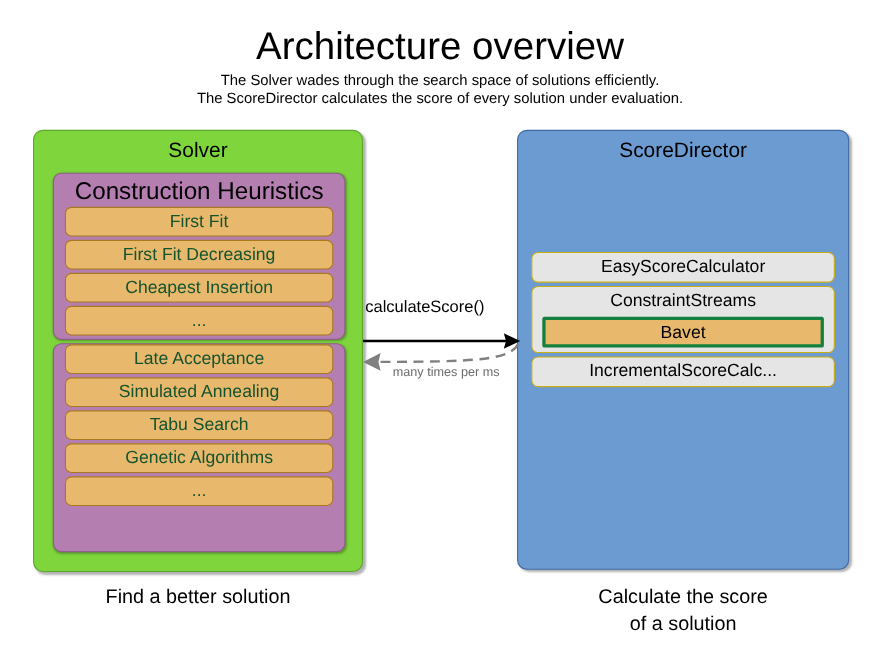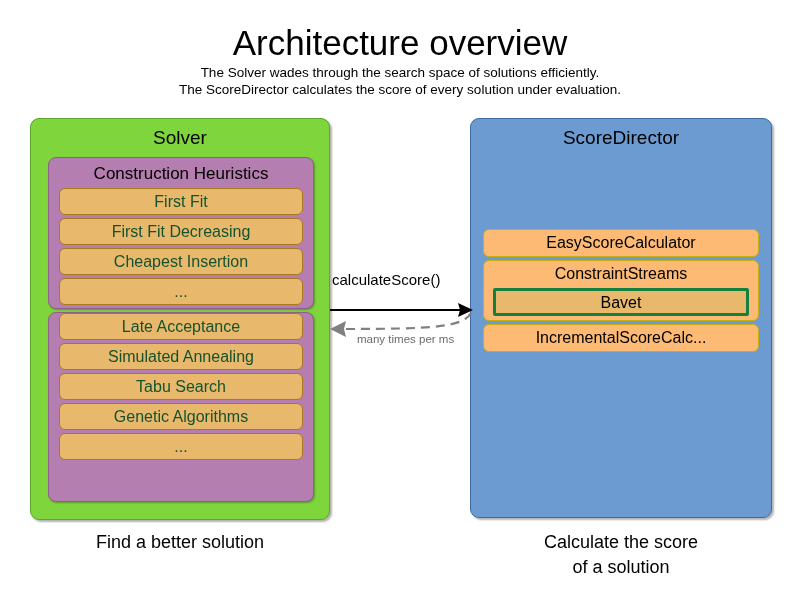--- a/index.html
+++ b/index.html
@@ -74,21 +74,21 @@
   .group-box {
     position: absolute;
     background: #B57EB0;
     border: 1px solid #8d5f8a;
     border-radius: 8px;
     box-sizing: border-box;
     box-shadow: 1px 1px 2px rgba(0,0,0,0.28);
   }
   .group-title {
     text-align: center;
-    font-size: 17px;
+    font-size: 22px;
     line-height: 20px;
     padding-top: 6px;
     padding-bottom: 4px;
     color: #000;
   }
 
   #group-construction {
     left: 17px;
     top: 38px;
     width: 266px;
@@ -116,21 +116,21 @@
   }
 
   
   .sd-stack {
     position: absolute;
     left: 12px;
     top: 110px;
     width: 276px;
   }
   .item-yellow {
-    background: #fdba74;
+    background: #e5e5e5;
     border: 1px solid #c9ad14;
     border-radius: 6px;
     box-sizing: border-box;
     text-align: center;
     font-size: 16px;
     line-height: 26px;
     height: 28px;
     margin-bottom: 3px;
     color: #000;
   }

